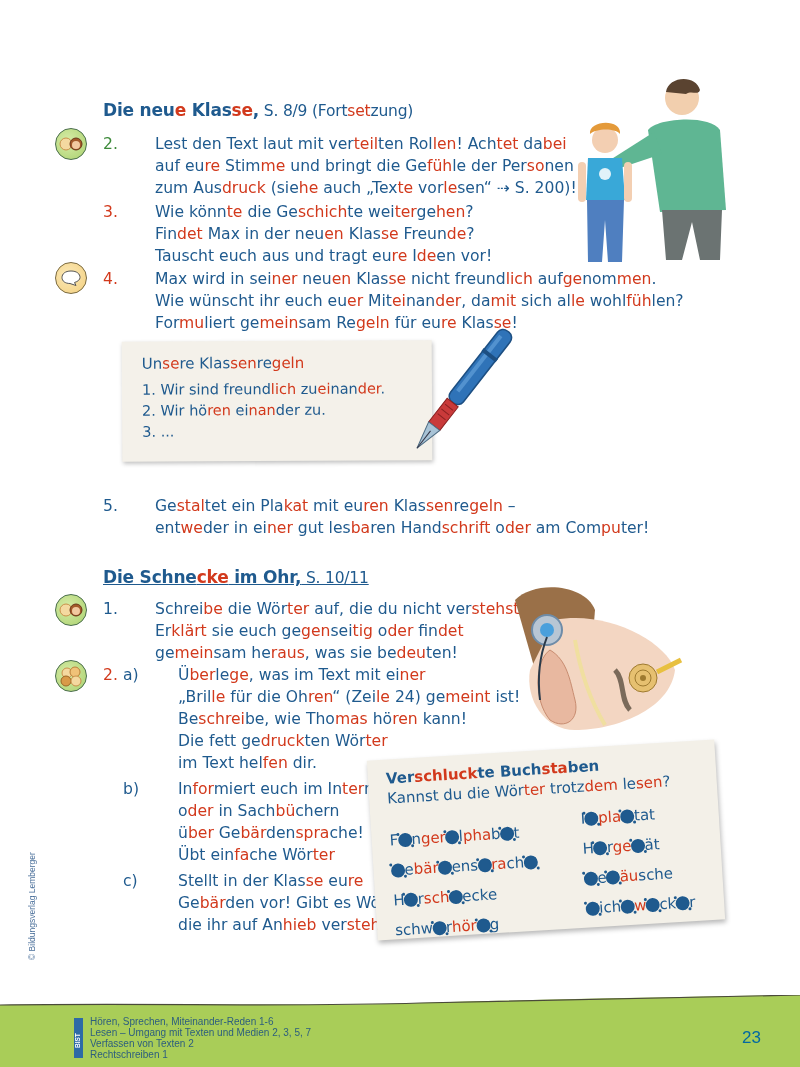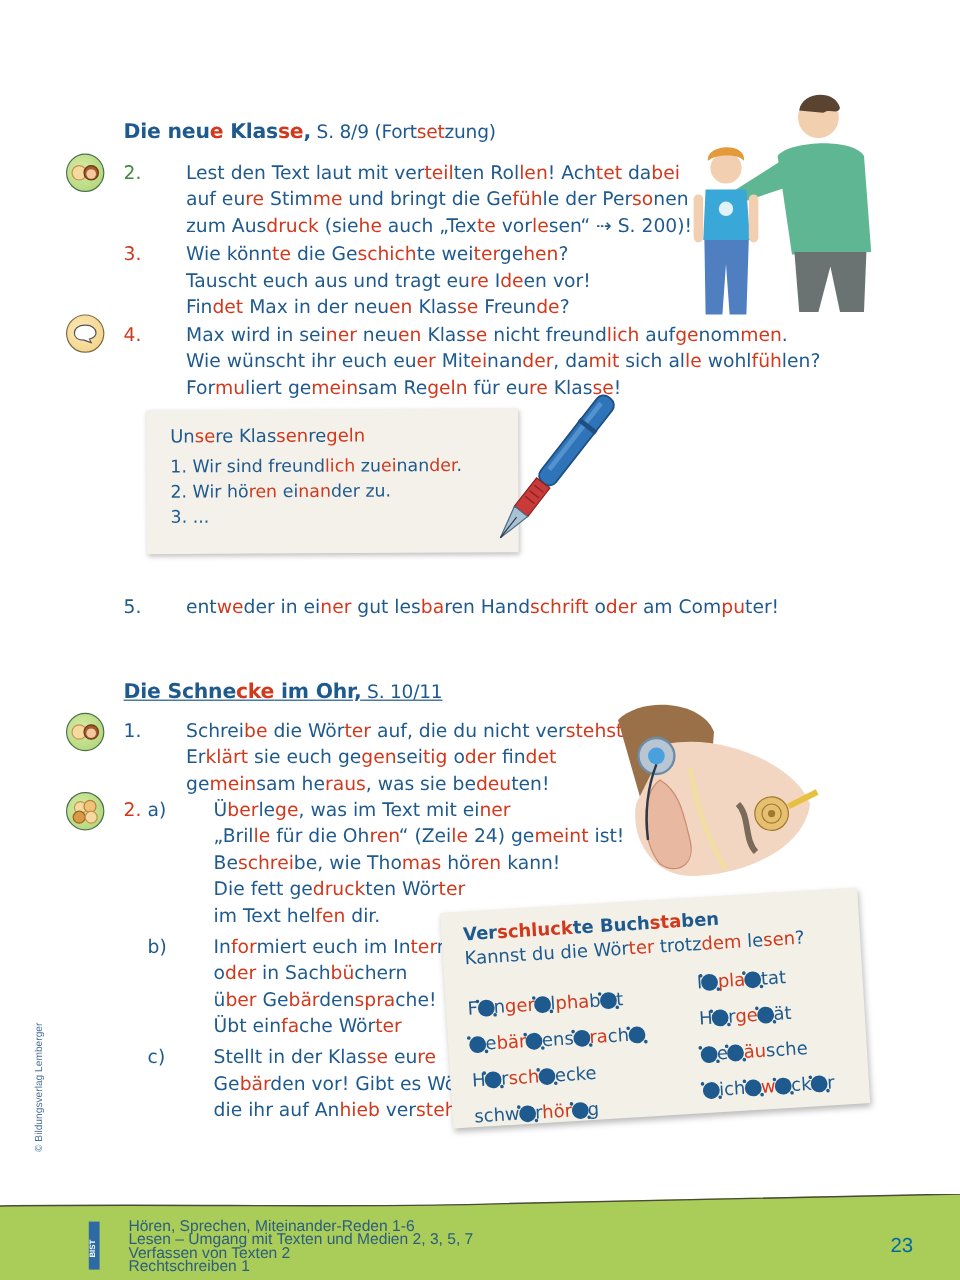--- a/index.html
+++ b/index.html
@@ -41,21 +41,21 @@
     .blot::after { right: -3px; bottom: -2px; }
 
     .illus-people { position: absolute; left: 570px; top: 70px; width: 200px; height: 195px; }
     .illus-ear { position: absolute; left: 495px; top: 580px; width: 190px; height: 170px; }
 
     .copyright { position: absolute; left: 27px; top: 960px; transform: rotate(-90deg); transform-origin: left top; font-size: 8.5px; color: #4a6f9a; white-space: nowrap; font-family: "Liberation Sans", sans-serif; }
 
     .footer { position: absolute; left: 0; top: 995px; width: 800px; height: 72px; }
     .bist { position: absolute; left: 74px; top: 1018px; width: 9px; height: 40px; background: #2d6aa6; color: #fff; font-size: 6.5px; font-weight: bold; font-family: "Liberation Sans", sans-serif; }
     .bist span { position: absolute; left: 0px; top: 30px; transform: rotate(-90deg); transform-origin: left top; white-space: nowrap; }
-    .footer-lines { position: absolute; left: 107px; top: 1016px; font-size: 13px; line-height: 11px; color: #2d5e7e; font-family: "Liberation Sans", sans-serif; }
+    .footer-lines { position: absolute; left: 90px; top: 1016px; font-size: 10px; line-height: 11px; color: #2d5e7e; font-family: "Liberation Sans", sans-serif; }
     .page-num { position: absolute; left: 742px; top: 1028px; font-size: 17px; color: #0369a1; font-family: "Liberation Sans", sans-serif; }
   </style>
 </head>
 <body>
 
 <div class="section-title" style="top:100px;">
   <span><span class="b">Die neu</span><span class="r">e</span><span class="b"> Klas</span><span class="r">se</span><span class="b">,</span></span><span class="ref"><span class="b"> S. 8/9 (Fort</span><span class="r">set</span><span class="b">zung)</span></span>
 </div>
 
 <div class="icon-circle icon-green" style="left:55px;top:128px;">
@@ -68,22 +68,22 @@
 <div class="task" style="left:123px;top:133px;">
   <span class="num g">2.</span>
   <span class="line"><span class="b">Lest den Text laut mit ver</span><span class="r">teil</span><span class="b">ten Rol</span><span class="r">len</span><span class="b">! Ach</span><span class="r">tet</span><span class="b"> da</span><span class="r">bei</span></span>
   <span class="line"><span class="b">auf eu</span><span class="r">re</span><span class="b"> Stim</span><span class="r">me</span><span class="b"> und bringt die Ge</span><span class="r">füh</span><span class="b">le der Per</span><span class="r">so</span><span class="b">nen</span></span>
   <span class="line"><span class="b">zum Aus</span><span class="r">druck</span><span class="b"> (sie</span><span class="r">he</span><span class="b"> auch „Tex</span><span class="r">te</span><span class="b"> vor</span><span class="r">le</span><span class="b">sen“ ⇢ S. 200)!</span></span>
 </div>
 
 <div class="task" style="left:123px;top:201px;">
   <span class="num r">3.</span>
   <span class="line"><span class="b">Wie könn</span><span class="r">te</span><span class="b"> die Ge</span><span class="r">schich</span><span class="b">te wei</span><span class="r">ter</span><span class="b">ge</span><span class="r">hen</span><span class="b">?</span></span>
+  <span class="line"><span class="b">Fin</span><span class="r">det</span><span class="b"> Max in der neu</span><span class="r">en</span><span class="b"> Klas</span><span class="r">se</span><span class="b"> Freun</span><span class="r">de</span><span class="b">?</span></span>
   <span class="line"><span class="b">Tauscht euch aus und tragt eu</span><span class="r">re</span><span class="b"> I</span><span class="r">de</span><span class="b">en vor!</span></span>
-  <span class="line"><span class="b">Fin</span><span class="r">det</span><span class="b"> Max in der neu</span><span class="r">en</span><span class="b"> Klas</span><span class="r">se</span><span class="b"> Freun</span><span class="r">de</span><span class="b">?</span></span>
 </div>
 
 <div class="icon-circle icon-yellow" style="left:55px;top:262px;">
   <svg width="22" height="18" viewBox="0 0 22 18">
       <path d="M11 2 C5 2 2 5 2 8.5 C2 12 5 14.5 10 14.5 L16 16.5 L14.5 13.5 C18 12.5 20 10.5 20 8.5 C20 5 17 2 11 2 Z" fill="#fff" stroke="#555" stroke-width="1"></path>
     </svg>
 </div>
 <div class="task" style="left:123px;top:268px;">
   <span class="num r">4.</span>
   <span class="line"><span class="b">Max wird in sei</span><span class="r">ner</span><span class="b"> neu</span><span class="r">en</span><span class="b"> Klas</span><span class="r">se</span><span class="b"> nicht freund</span><span class="r">lich</span><span class="b"> auf</span><span class="r">ge</span><span class="b">nom</span><span class="r">men</span><span class="b">.</span></span>
@@ -109,20 +109,21 @@
     <line x1="60" y1="88" x2="70" y2="88" stroke="#8a2020"></line>
       <line x1="60" y1="94" x2="70" y2="94" stroke="#8a2020"></line>
       <line x1="60" y1="100" x2="70" y2="100" stroke="#8a2020"></line>
     <path d="M58 112 L72 112 L65 140 Z" fill="#a8c3d6" stroke="#4e6d84" stroke-width="1"></path>
     <line x1="65" y1="118" x2="65" y2="140" stroke="#334"></line>
   </g>
 </svg>
 
 <div class="task" style="left:123px;top:495px;">
   <span class="num b">5.</span>
+  <span class="line"><span class="b">Ge</span><span class="r">stal</span><span class="b">tet ein Pla</span><span class="r">kat</span><span class="b"> mit eu</span><span class="r">ren</span><span class="b"> Klas</span><span class="r">sen</span><span class="b">re</span><span class="r">geln</span><span class="b"> –</span></span>
   <span class="line"><span class="b">ent</span><span class="r">we</span><span class="b">der in ei</span><span class="r">ner</span><span class="b"> gut les</span><span class="r">ba</span><span class="b">ren Hand</span><span class="r">schrift</span><span class="b"> o</span><span class="r">der</span><span class="b"> am Com</span><span class="r">pu</span><span class="b">ter!</span></span>
 </div>
 
 <svg class="illus-people" viewBox="0 0 200 195">
 
   <circle cx="112" cy="28" r="17" fill="#f2cfae"></circle>
   <path d="M96 22 C98 6 126 4 130 20 C128 26 122 20 116 24 Z" fill="#5a4330"></path>
   <path d="M78 60 C86 48 140 44 150 60 L156 140 L90 142 Z" fill="#5fb693"></path>
   <path d="M84 62 L40 90 L44 100 L92 84 Z" fill="#5fb693"></path>
   <path d="M92 140 L152 140 L150 190 L130 190 L122 152 L112 190 L96 190 Z" fill="#6b7372"></path>

